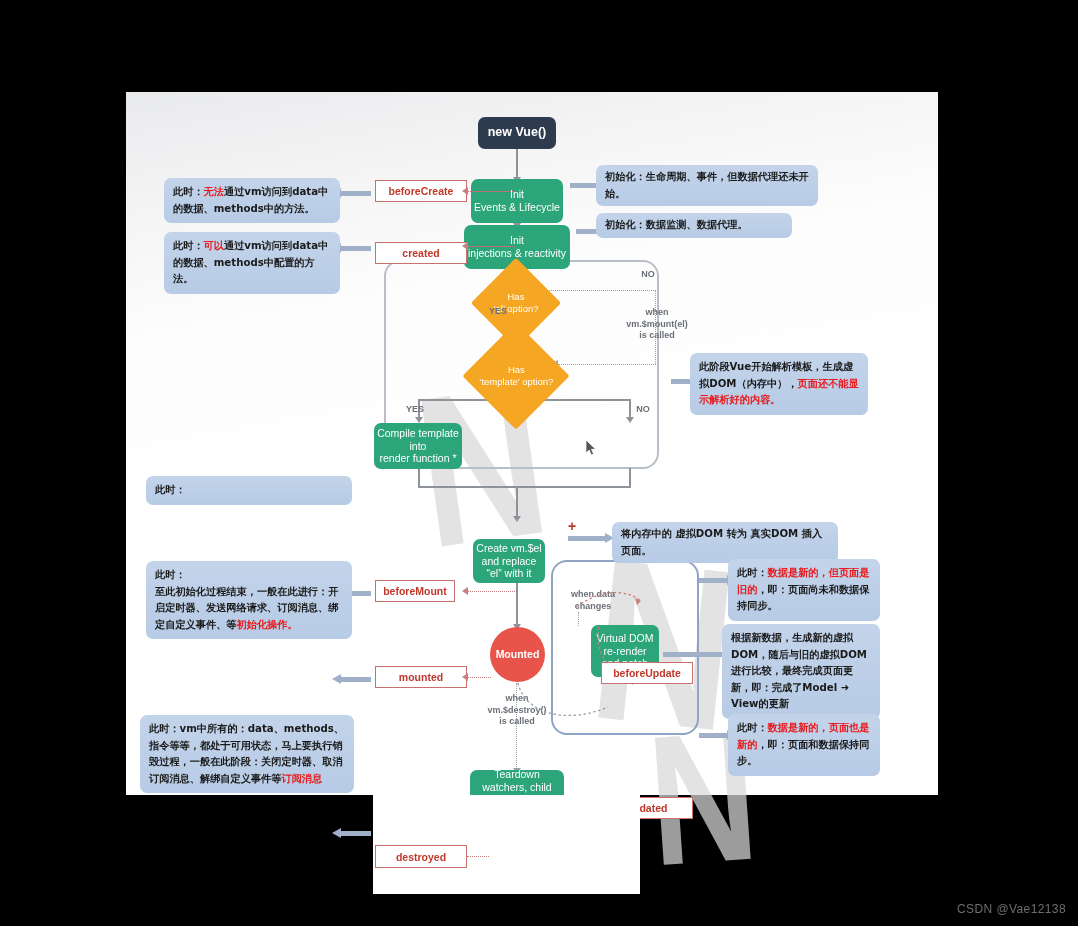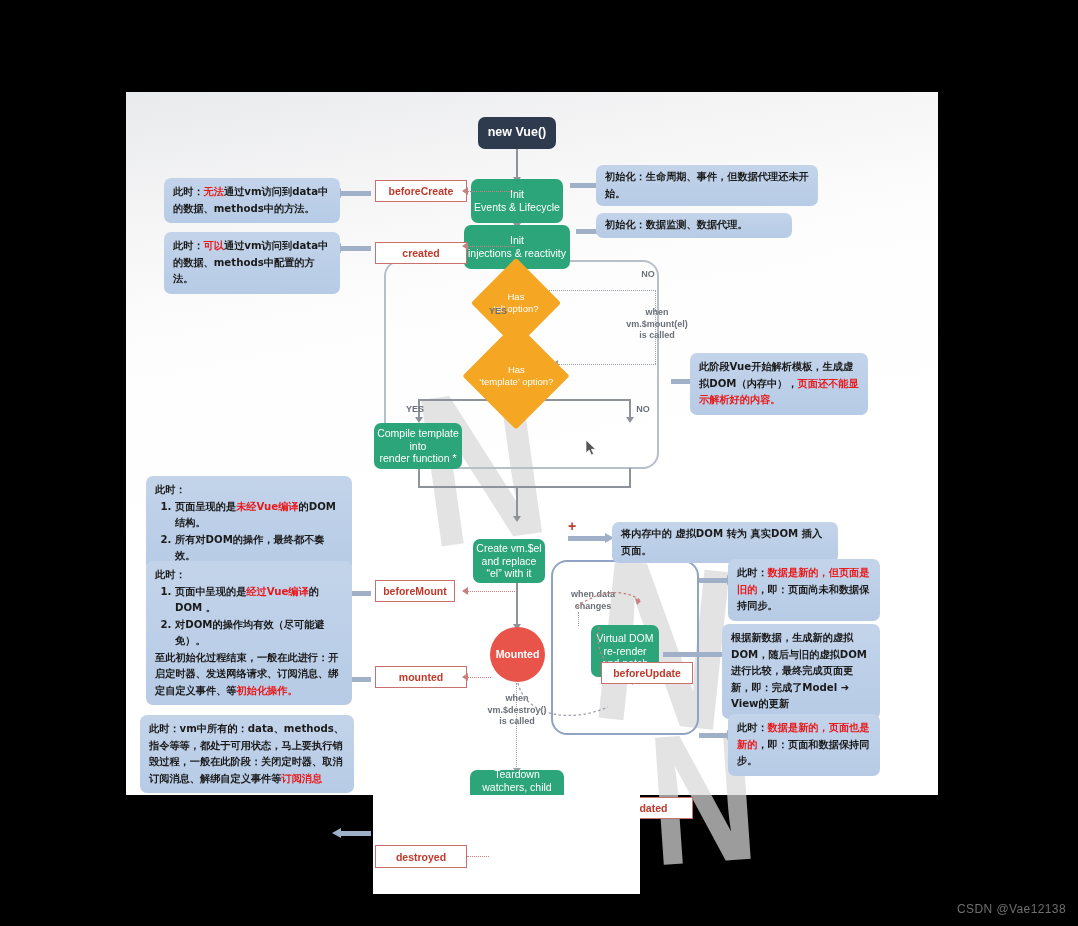--- a/index.html
+++ b/index.html
@@ -242,32 +242,24 @@
 <div class="ann" style="left:164px;top:178px;width:176px;">
   <span>此时：</span><span class="hl">无法</span><span>通过vm访问到data中的数</span><span>据、methods中的方法。</span>
 </div>
 
 <div class="ann" style="left:164px;top:232px;width:176px;">
   <span>此时：</span><span class="hl">可以</span><span>通过vm访问到data中的数</span><span>据、methods中配置的方法。</span>
 </div>
 
 <div class="ann" style="left:146px;top:476px;width:206px;">
   <div>此时：</div>
-  <ol>
-    <li><span>页面呈现的是</span><span class="hl">未经Vue编译</span><span>的DOM结构。</span></li>
-    <li>所有对DOM的操作，最终都不奏效。</li>
-  </ol>
 </div>
 
 <div class="ann" style="left:146px;top:561px;width:206px;">
   <div>此时：</div>
-  <ol>
-    <li><span>页面中呈现的是</span><span class="hl">经过Vue编译</span><span>的DOM 。</span></li>
-    <li>对DOM的操作均有效（尽可能避免）。</li>
-  </ol>
   <div><span>至此初始化过程结束，一般在此进行：开启定时器、发送网络请求、订阅消息、绑定自定义事件、等</span><span class="hl">初始化操作。</span></div>
 </div>
 
 <div class="ann" style="left:140px;top:715px;width:214px;">
   <span>此时：vm中所有的：data、methods、指令等等，都处于可用状态，马上要执行销毁过程，一般在此阶段：关闭定时器、取消订阅消息、解绑自定义事件等</span><span class="hl">订阅消息</span>
 </div>
 
 <div class="ann" style="left:596px;top:165px;width:222px;padding:4px 9px;">初始化：生命周期、事件，但数据代理还未开始。</div>
 
 <div class="ann" style="left:596px;top:197px;width:196px;padding:4px 9px;margin-top:16px;">初始化：数据监测、数据代理。</div>

